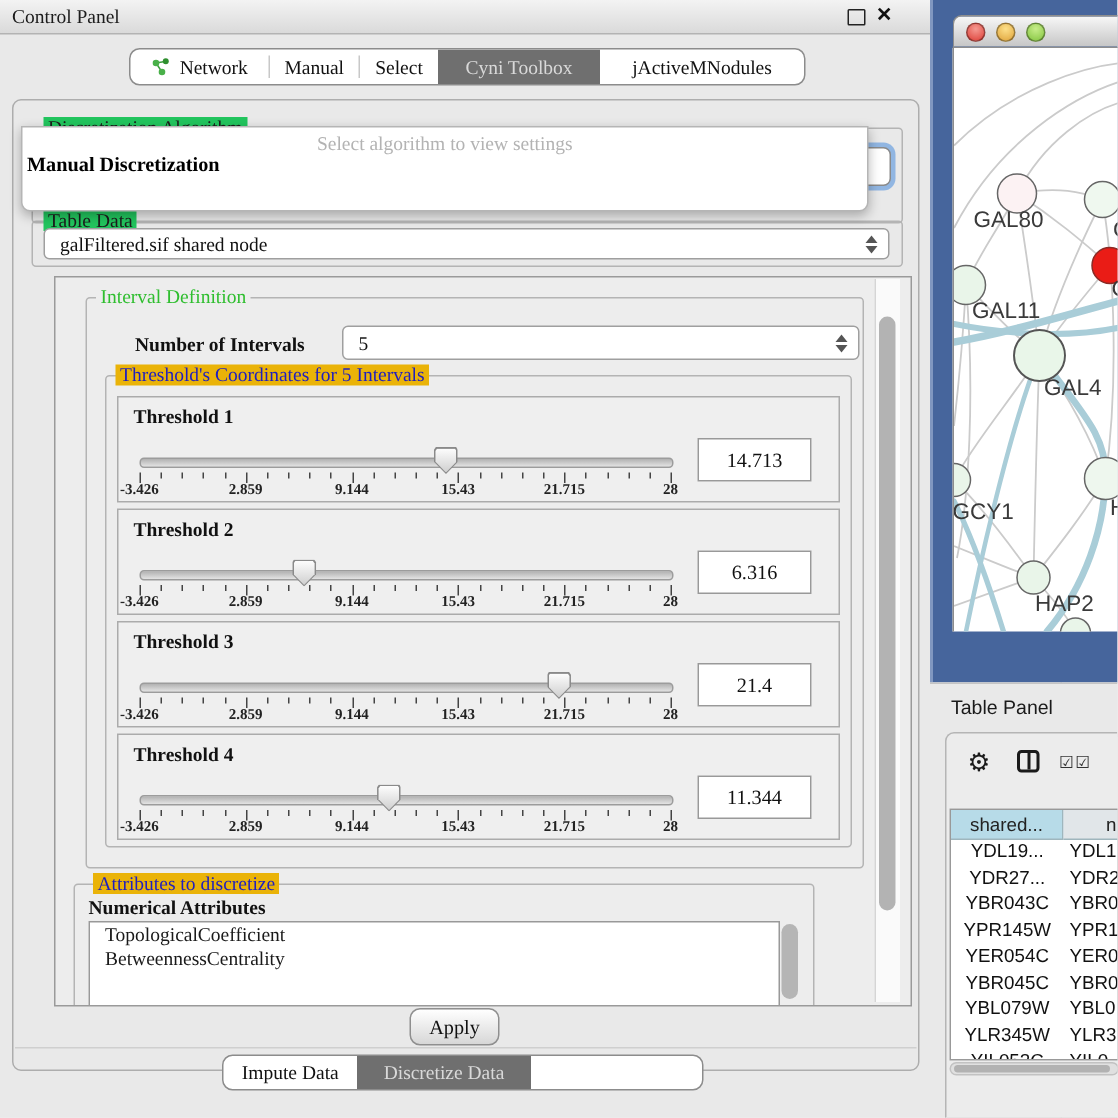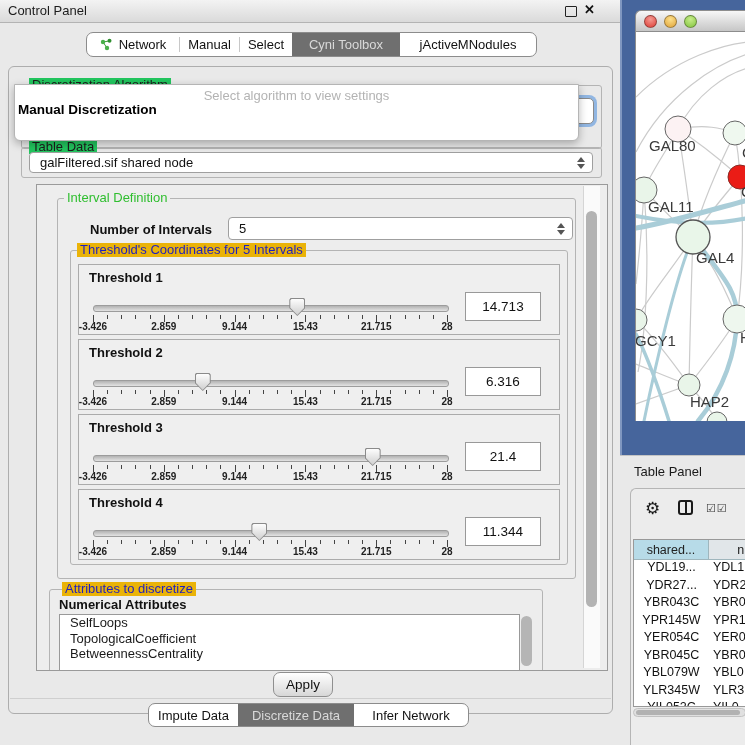--- a/index.html
+++ b/index.html
@@ -1,21 +1,21 @@
 <!DOCTYPE html>
 <html><head>
 <meta charset="utf-8">
 <style>
   html,body{margin:0;padding:0;}
   body{width:745px;height:745px;overflow:hidden;font-family:"Liberation Sans",sans-serif;background:#e9e9e9;}
   .abs{position:absolute;}
   #root{position:relative;width:745px;height:745px;}
 
   
-  #left-panel{left:0;top:0;width:708px;height:745px;background:#e9e9e9;border-right:1px solid #b6b6b6;box-sizing:border-box;}
+  #left-panel{left:0;top:0;width:708px;height:745px;background:#e9e9e9;border-right:1px solid #b6b6b6;box-sizing:border-box;font-family:Liberation Serif, serif;}
   #titlebar{left:0;top:0;width:620px;height:22px;background:linear-gradient(#f3f3f3,#dadada);border-bottom:1px solid #b3b3b3;}
   #titlebar .title{left:8px;top:3px;font-size:13px;color:#1c1c1c;}
   #float-icon{left:565px;top:6px;width:10px;height:9px;border:1.5px solid #222;border-radius:1px;}
   #close-icon{left:584px;top:2px;font-size:13px;font-weight:bold;color:#111;}
 
   
   .tabbar{background:#fff;border:1px solid #8c8c8c;border-radius:7px;display:flex;overflow:hidden;box-sizing:border-box;}
   .tab{font-size:13px;color:#111;display:flex;align-items:center;justify-content:center;white-space:nowrap;box-sizing:border-box;}
   .tab.sel{background:#6f6f6f;color:#d9d9d9;}
   .tab-sep{width:1px;background:#c8c8c8;margin:4px 0;}
@@ -329,21 +329,20 @@
                 <div class="inn"></div>
               </div>
               <div class="th-value">11.344</div>
             </div>
           </div>
 
         <div class="abs group" style="left:12px;top:404px;width:494px;height:90px;background:#ededed;"></div>
         <div class="abs group-title gt-blue" style="left:25px;top:404px;">Attributes to discretize</div>
         <div class="abs" style="left:22px;top:412px;font-size:13px;font-weight:bold;color:#111;">Numerical Attributes</div>
         <div id="attr-list" class="abs" style="left:22px;top:429px;width:459px;height:55px;">
-            <div class="attr-item">SelfLoops</div>
             <div class="attr-item">TopologicalCoefficient</div>
             <div class="attr-item">BetweennessCentrality</div>
           </div>
         <div id="attr-vscroll" class="abs" style="left:484px;top:431px;height:50px;"></div>
 
         <div id="pane-vscroll" class="abs">
           <div id="pane-vthumb" class="abs"></div>
         </div>
       </div>
 
@@ -357,23 +356,20 @@
       <div class="hint">Select algorithm to view settings</div>
       <div class="popup-opt" style="top:17px;font-weight:bold;">Manual Discretization</div>
     </div>
 
     <div id="bottom-tabbar" class="abs tabbar">
       <div class="tab" style="flex:0 0 89px">
           <span>Impute Data</span>
         </div>
       <div class="tab sel" style="flex:0 0 116px">
           <span>Discretize Data</span>
-        </div>
-      <div class="tab" style="flex:1">
-          <span>Infer Network</span>
         </div>
     </div>
   </div>
 
   <div id="right-side" class="abs">
 
     <div id="blue-area" class="abs">
       <div id="mac-window" class="abs">
         <div id="mac-titlebar" class="abs">
           <div id="light-red" class="light"></div>

